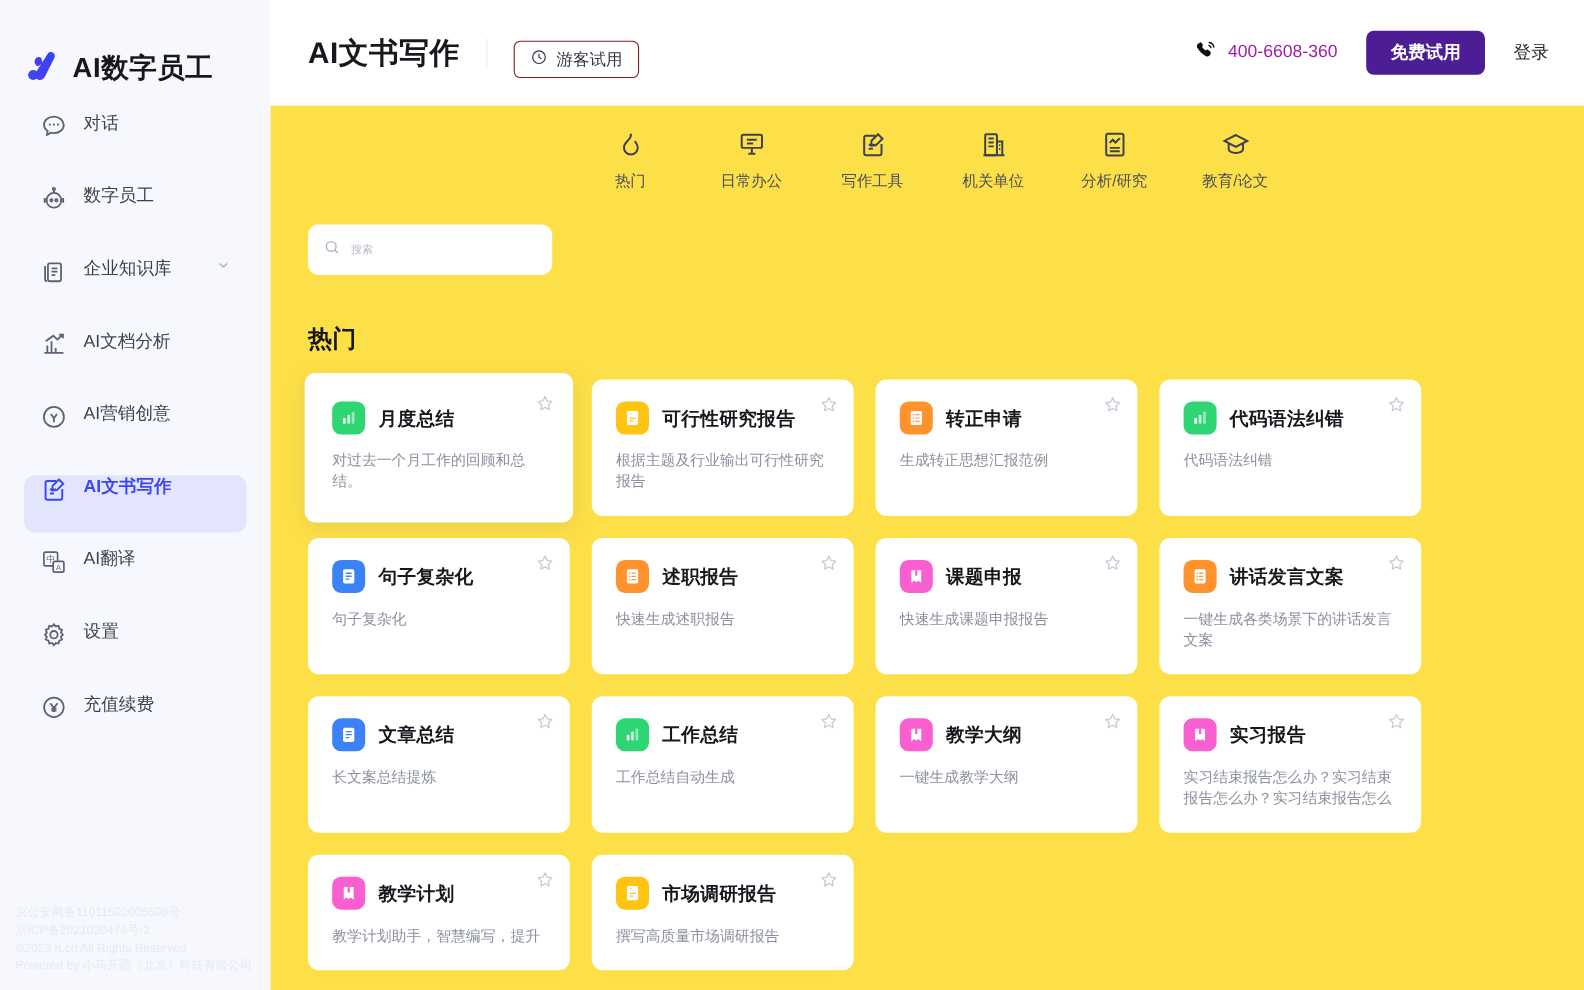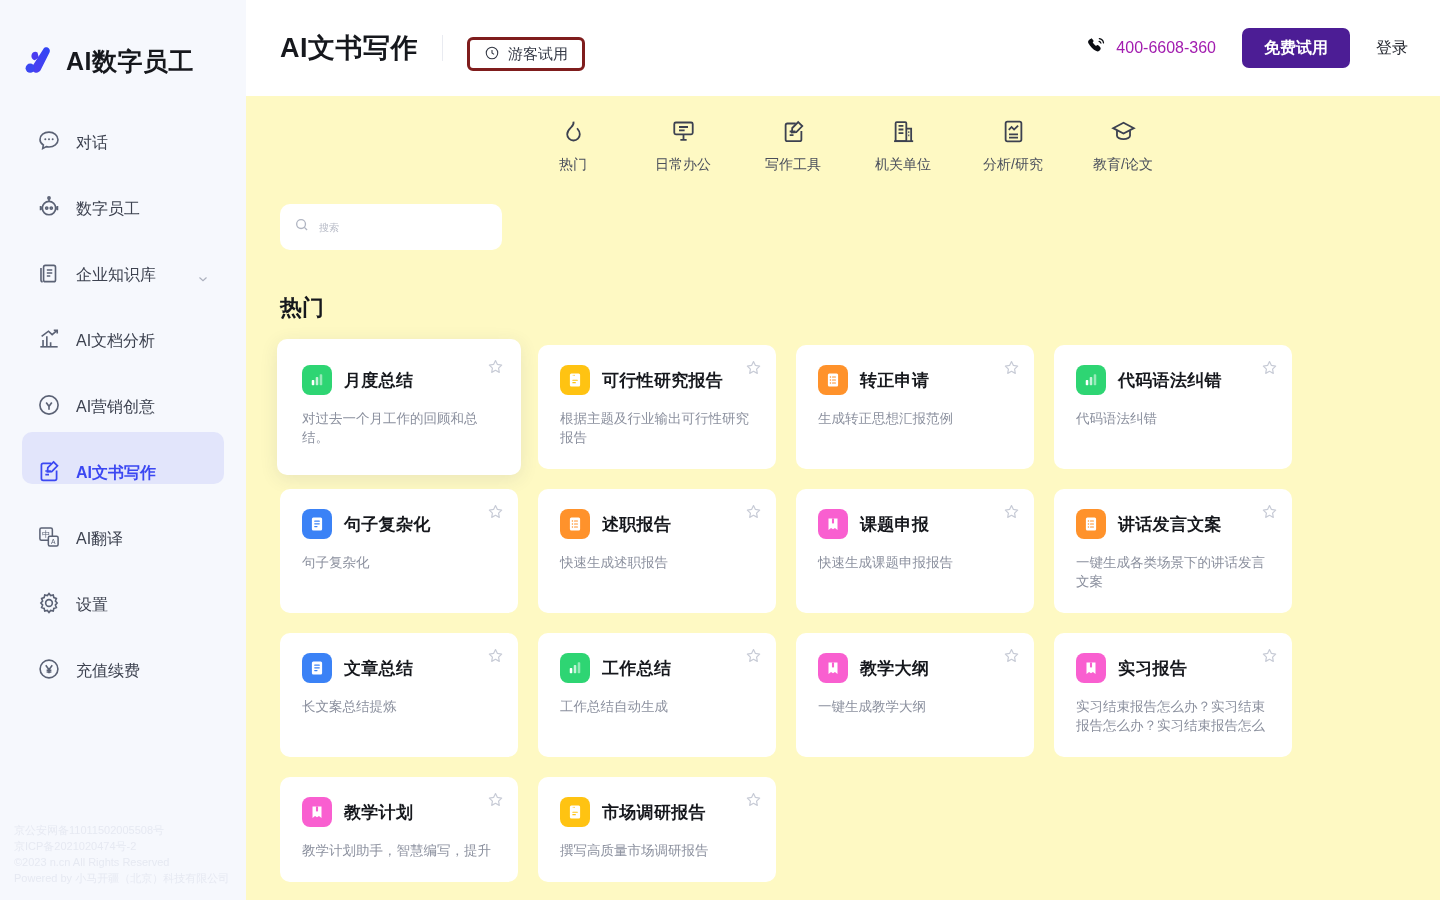--- a/index.html
+++ b/index.html
@@ -23,21 +23,21 @@
     padding: 26px 0 0 22px;
     height: 96px;
   }
   .brand-logo { width: 34px; height: 34px; flex: 0 0 34px; }
   .brand-name {
     font-size: 25px; font-weight: 700; color: #16181d;
     letter-spacing: .5px;
   }
   .nav { margin-top: 6px; padding: 0 22px; }
   .nav-item {
-    display: flex; align-items: flex-end;
+    display: flex; align-items: flex-start;
     height: 52px; border-radius: 10px;
     padding: 0 14px; margin-bottom: 14px;
     color: #3d4250; font-size: 16px;
     cursor: pointer; position: relative;
   }
   .nav-item .ic { width: 26px; height: 26px; flex: 0 0 26px; margin-right: 14px; display:block; }
   .nav-item .lbl { flex: 1 1 auto; white-space: nowrap; }
   .nav-item.active { background: #e2e5fb; color: #3b47f2; font-weight: 700; }
   .nav-item .chev { width: 14px; height: 14px; opacity: .6; }
 
@@ -54,37 +54,37 @@
     height: 96px; background: #fff;
     display: flex; align-items: center;
     padding: 0 32px 0 34px;
     flex: 0 0 96px;
   }
   .page-title { font-size: 27px; font-weight: 700; color: #16181d; letter-spacing: .5px; }
   .vdiv { width: 1px; height: 26px; background: #e9ebf1; margin: 0 24px; }
   .guest-btn {
     display: inline-flex; align-items: center; gap: 8px;
     height: 34px; padding: 0 14px;
-    border: 3px solid #7f1d1d; border-radius: 6px;
+    border: 1px solid #7f1d1d; border-radius: 6px;
     background: #fff; color: #323744; font-size: 15px; cursor: pointer; margin-top: 12px;
   }
   .guest-btn svg { width: 16px; height: 16px; }
   .top-right { margin-left: auto; display: flex; align-items: center; gap: 26px; }
   .phone { display: inline-flex; align-items: center; gap: 10px; font-size: 16px; color: #a21caf; }
   .phone svg { width: 20px; height: 20px; }
   .trial-btn {
     background: #4c1d95; color: #fff; border: 0; border-radius: 7px;
     height: 40px; padding: 0 22px; font-size: 16px; font-weight: 700;
     cursor: pointer; font-family: inherit;
   }
   .login-link { font-size: 16px; color: #23262e; cursor: pointer; }
 
   
   .main {
-    flex: 1 1 auto; background: #fef9c3;
+    flex: 1 1 auto; background: #fde047;
     overflow: hidden; position: relative;
   }
   .cats {
     display: flex; align-items: flex-start;
     padding: 12px 0 0 272px; gap: 0;
   }
   .cat {
     width: 110px; text-align: center; cursor: pointer;
     padding-top: 8px;
   }

